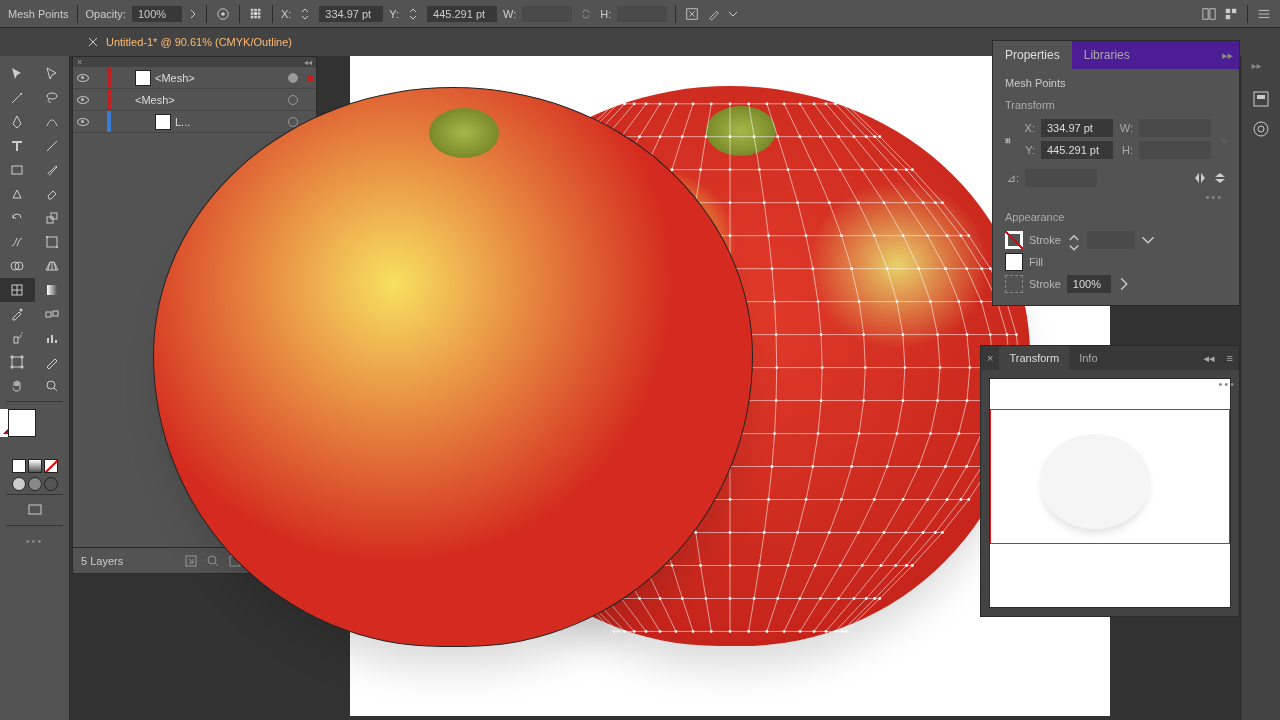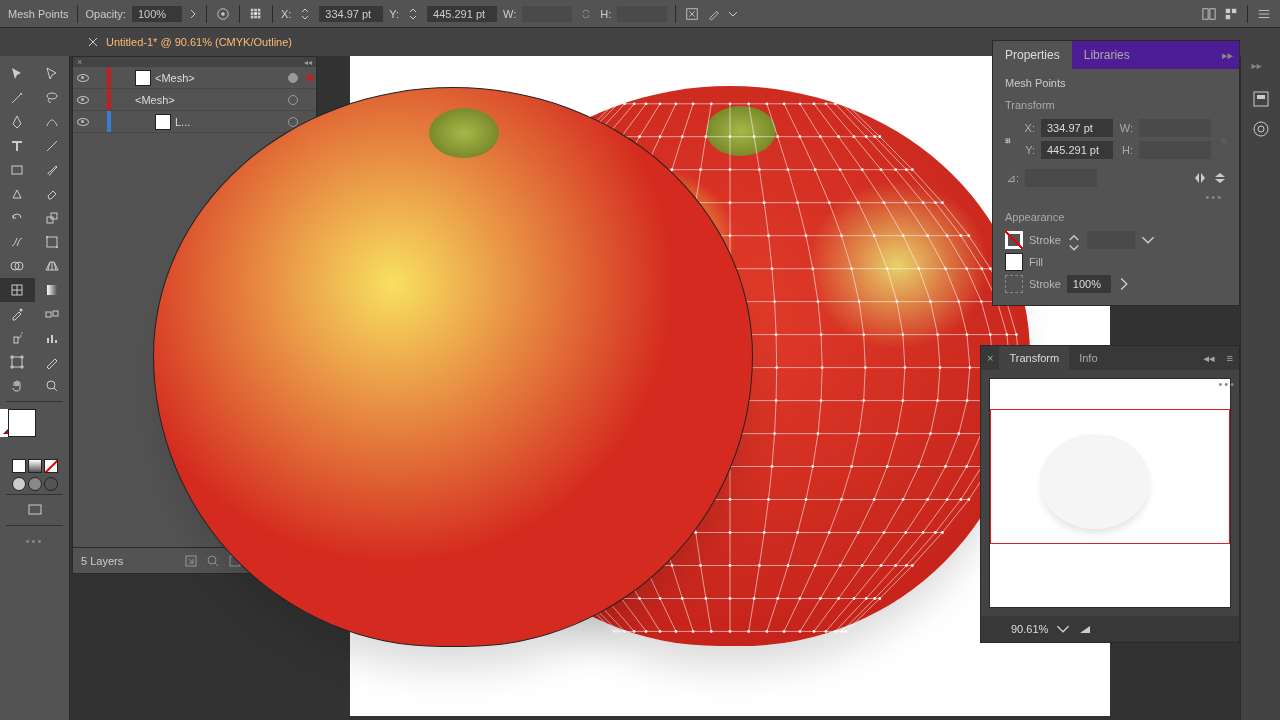--- a/index.html
+++ b/index.html
@@ -959,26 +959,14 @@
     <div class="nav-tab active">Transform</div>
     <div class="nav-tab">Info</div>
     <span style="flex:1"></span>
     <span class="x">◂◂</span>
     <span class="x">≡</span>
   </div>
   <div class="nav-view">
     <div class="nav-apple"></div>
     <div class="proxy"></div>
   </div>
-  <div class="nav-foot">
-    <span class="mini-ico"><svg viewBox="0 0 14 14">
-          <path d="M2 11l10-7z" fill="#ccc"></path>
-        </svg></span>
-    <span class="nav-zoom">90.61%</span>
-    <span class="mini-ico"><svg viewBox="0 0 10 10">
-          <path d="M1 3l4 4 4-4" stroke="#ccc" fill="none"></path>
-        </svg></span>
-    <span class="mini-ico"><svg viewBox="0 0 14 14">
-          <path d="M2 11l10-7v7z" fill="#ccc"></path>
-        </svg></span>
-  </div>
 </div>
 <div class="more-ellipsis">•••</div>
 
 </body></html>

